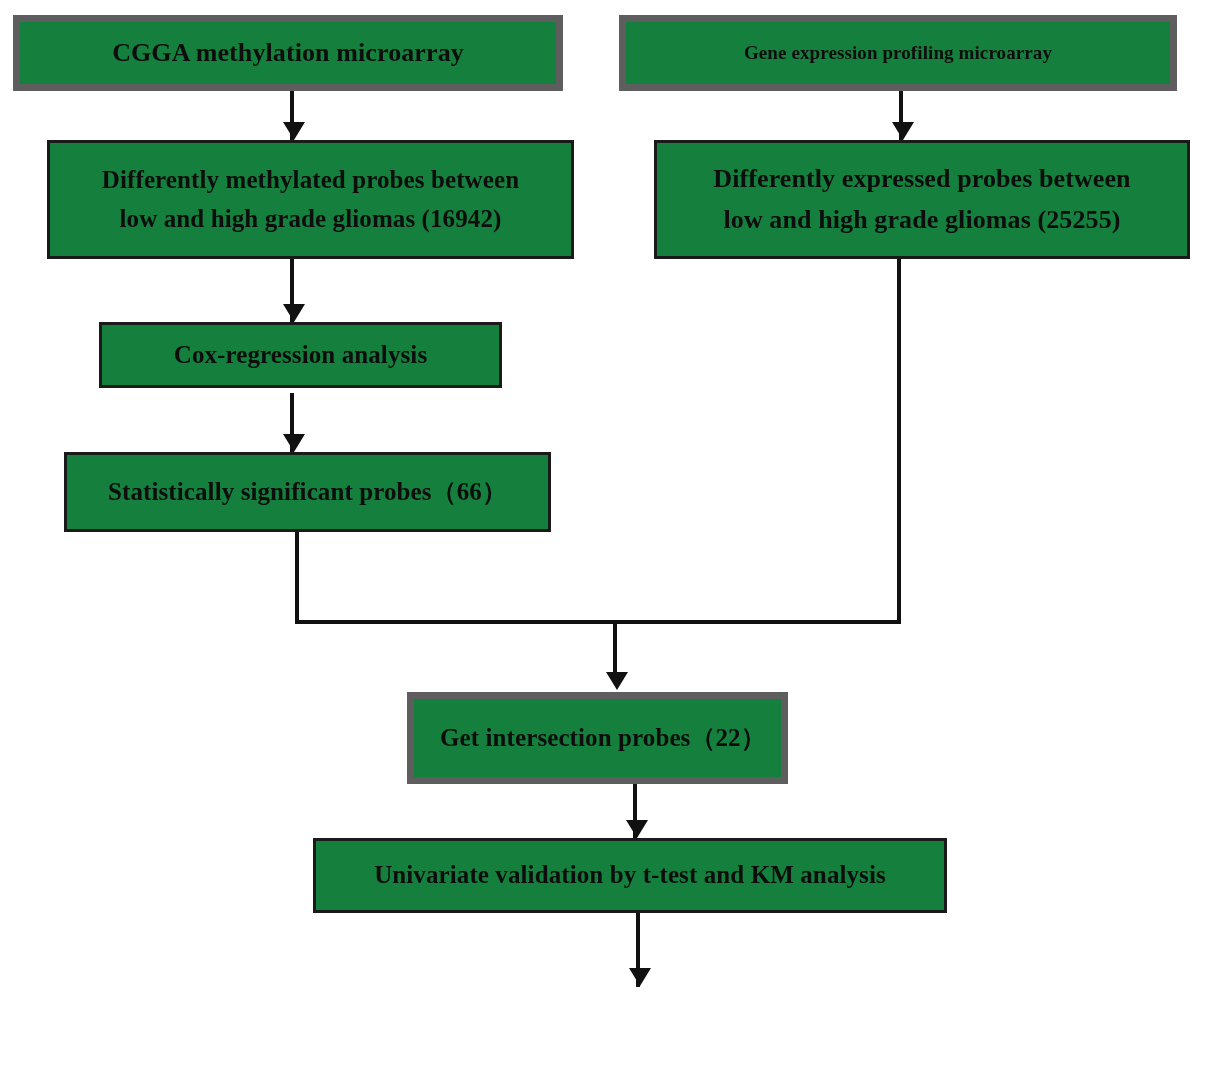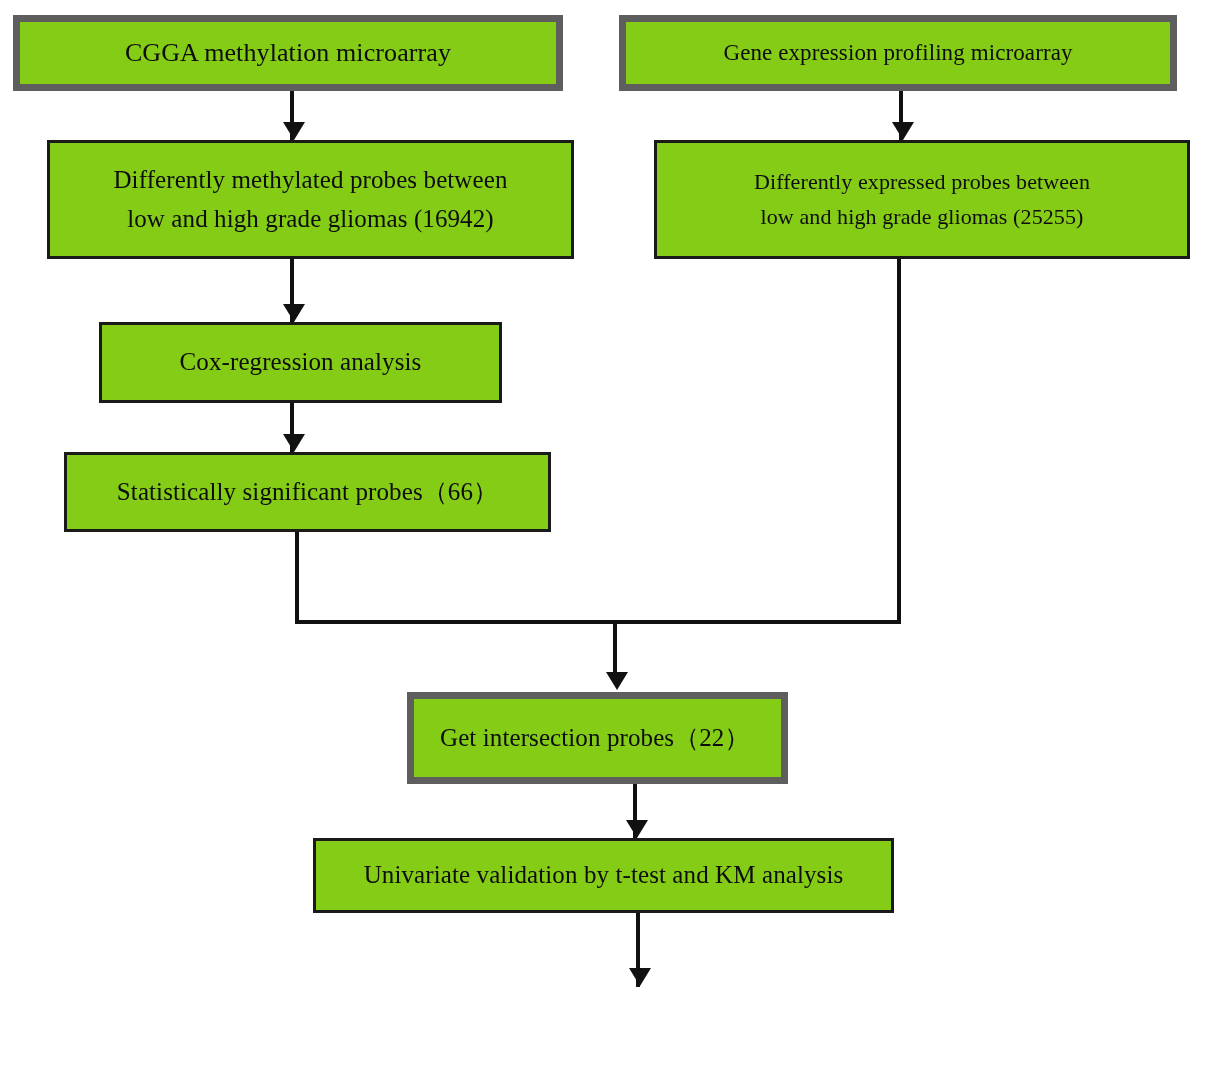--- a/index.html
+++ b/index.html
@@ -15,28 +15,28 @@
   #canvas {
     position: relative;
     width: 1205px;
     height: 1069px;
     background: #ffffff;
     overflow: hidden;
   }
   .node {
     position: absolute;
     box-sizing: border-box;
-    background: #84cc16;
+    background: #15803d;
     display: flex;
     align-items: center;
     justify-content: center;
     text-align: center;
     line-height: 1.55;
     color: #0d0d0d;
-    font-weight: 400;
+    font-weight: 700;
     letter-spacing: 0.1px;
     z-index: 3;
   }
   .node.thin {
     border: 3px solid #1a1a1a;
   }
   .node.thick {
     border: 7px solid #5e5e5e;
   }
   .node .label {
@@ -69,44 +69,44 @@
 </style>
 </head>
 <body>
 
 <div id="canvas">
 
   <div class="node thick" style="left:13px; top:15px; width:550px; height:76px; font-size:26px;">
     <span class="label">CGGA   methylation microarray</span>
   </div>
 
-  <div class="node thick" style="left:619px; top:15px; width:558px; height:76px; font-size:23px;">
+  <div class="node thick" style="left:619px; top:15px; width:558px; height:76px; font-size:19px;">
     <span class="label">Gene expression profiling microarray</span>
   </div>
 
   <div class="vline" style="left:290px; top:91px; height:50px;"></div>
   <div class="arrowhead" style="left:283px; top:122px;"></div>
 
   <div class="vline" style="left:899px; top:91px; height:50px;"></div>
   <div class="arrowhead" style="left:892px; top:122px;"></div>
 
   <div class="node thin" style="left:47px; top:140px; width:527px; height:119px; font-size:25px;">
     <span class="label">Differently methylated probes between
 low and high grade gliomas (16942)</span>
   </div>
 
-  <div class="node thin" style="left:654px; top:140px; width:536px; height:119px; font-size:22px;">
+  <div class="node thin" style="left:654px; top:140px; width:536px; height:119px; font-size:26px;">
     <span class="label">Differently expressed probes between
 low and high grade gliomas  (25255)</span>
   </div>
 
   <div class="vline" style="left:290px; top:259px; height:64px;"></div>
   <div class="arrowhead" style="left:283px; top:304px;"></div>
 
-  <div class="node thin" style="left:99px; top:322px; width:403px; height:81px; font-size:25px;">
+  <div class="node thin" style="left:99px; top:322px; width:403px; height:66px; font-size:25px;">
     <span class="label">Cox-regression analysis</span>
   </div>
 
   <div class="vline" style="left:290px; top:393px; height:60px;"></div>
   <div class="arrowhead" style="left:283px; top:434px;"></div>
 
   <div class="node thin" style="left:64px; top:452px; width:487px; height:80px; font-size:25px;">
     <span class="label">Statistically significant probes（66）</span>
   </div>
 
@@ -119,21 +119,21 @@
   <div class="vline" style="left:613px; top:620px; height:55px;"></div>
   <div class="arrowhead" style="left:606px; top:672px;"></div>
 
   <div class="node thick" style="left:407px; top:692px; width:381px; height:92px; font-size:25px; justify-content:flex-start;">
     <span class="label" style="padding-left:26px;">Get intersection probes（22）</span>
   </div>
 
   <div class="vline" style="left:633px; top:784px; height:55px;"></div>
   <div class="arrowhead" style="left:626px; top:820px;"></div>
 
-  <div class="node thin" style="left:313px; top:838px; width:581px; height:75px; font-size:25px;">
+  <div class="node thin" style="left:313px; top:838px; width:634px; height:75px; font-size:25px;">
     <span class="label">Univariate validation by t-test and KM analysis</span>
   </div>
 
   <div class="vline" style="left:636px; top:913px; height:74px;"></div>
   <div class="arrowhead" style="left:629px; top:968px;"></div>
 
 
 </div>
 
 </body></html>

